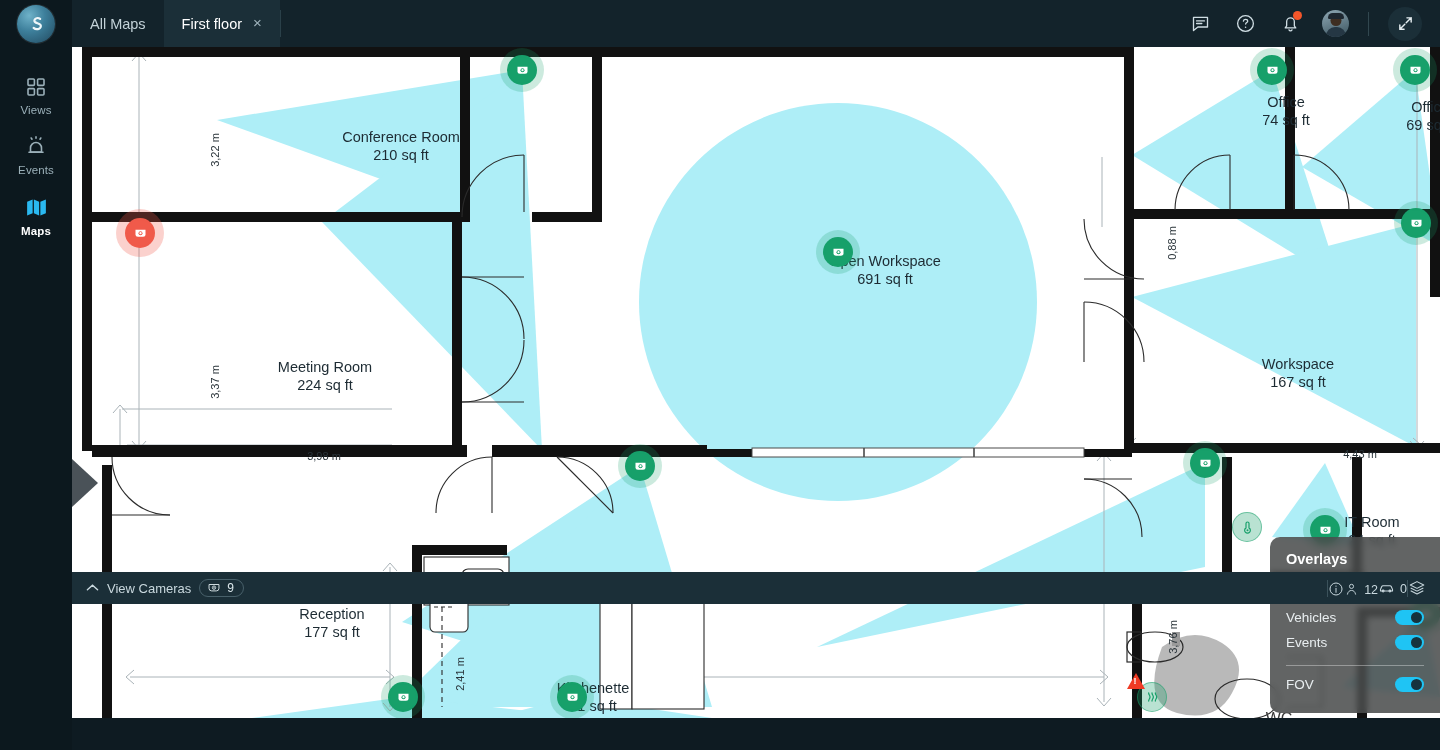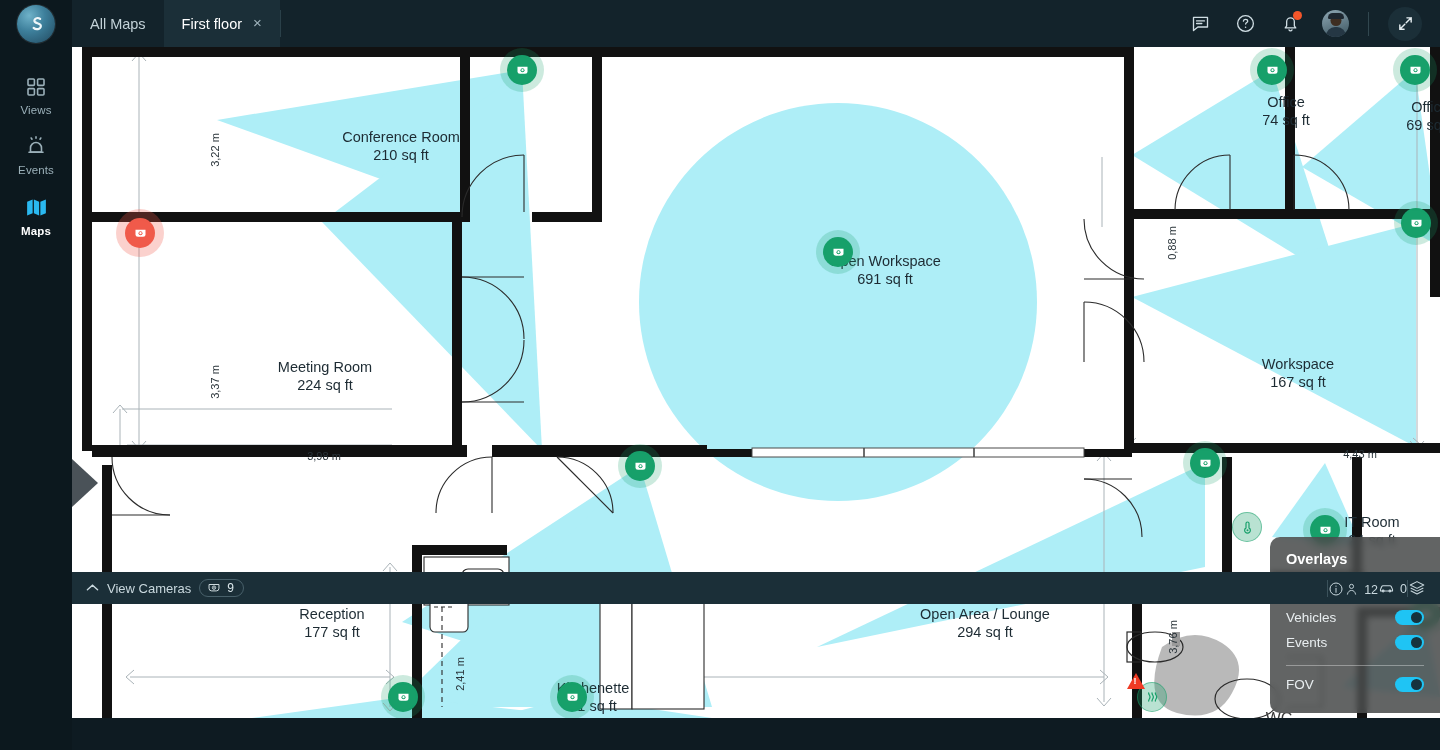--- a/index.html
+++ b/index.html
@@ -438,24 +438,20 @@
       <span class="area">167 sq ft</span>
     </div>
     <div class="room-label" style="left:260px; top:576px">
       <span>Reception</span>
       <span class="area">177 sq ft</span>
     </div>
     <div class="room-label" style="left:521px; top:650px">
       <span>Kitchenette</span>
       <span class="area">71 sq ft</span>
     </div>
-    <div class="room-label" style="left:913px; top:576px">
-      <span>Open Area / Lounge</span>
-      <span class="area">294 sq ft</span>
-    </div>
     <div class="room-label" style="left:1300px; top:484px">
       <span>IT Room</span>
       <span class="area">24 sq ft</span>
     </div>
     <div class="room-label" style="left:1399px; top:493px; white-space:normal; width:90px;">
 
       <span class="area">34 sq ft</span>
     </div>
     <div class="room-label" style="left:1207px; top:672px; font-size:16px; color:#3a3a3a;">WC</div>
 

